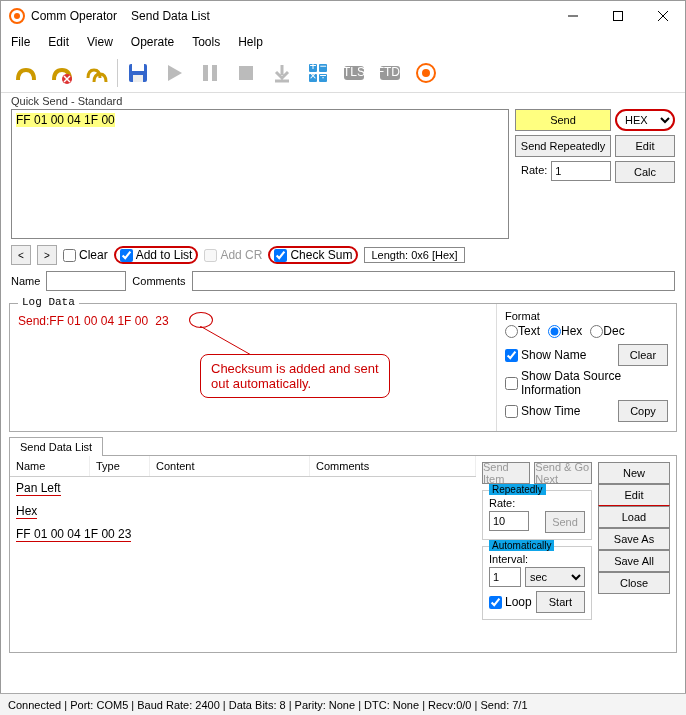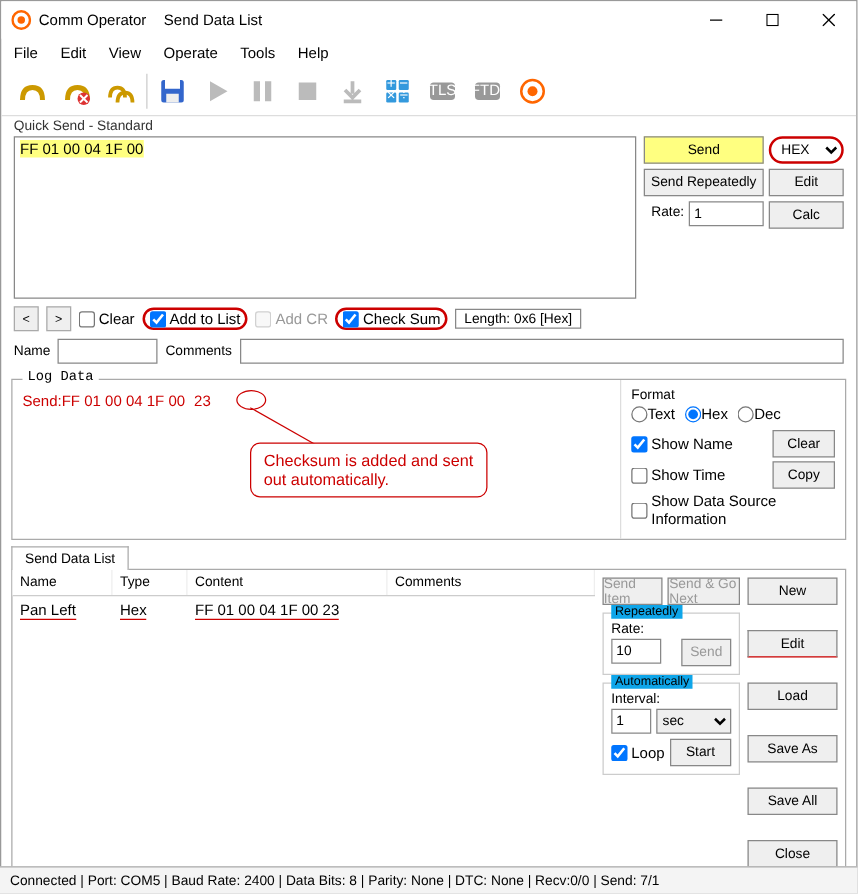--- a/index.html
+++ b/index.html
@@ -53,28 +53,28 @@
 .side-row .btn { width: 50px; }
 
 .callout { position: absolute; border: 1.5px solid #c00; border-radius: 8px; padding: 6px 10px; color: #c00; font-size: 13px; background: #fff; }
 
 .send-list-wrap { margin: 4px 8px; }
 .sl-tab { border: 1px solid #aaa; border-bottom: none; display: inline-block; padding: 3px 10px; font-size: 11px; background: #fff; position: relative; top: 1px; }
 .sl-body { border: 1px solid #aaa; display: flex; min-height: 198px; }
 .sl-table { flex: 1; }
 .sl-head { display: flex; border-bottom: 1px solid #ccc; background: #fff; }
 .sl-head div { padding: 4px 6px; font-size: 11px; border-right: 1px solid #eee; }
-.sl-row { display: flex; }
+.sl-row { display: flex; flex-direction: column; }
 .sl-row div { padding: 4px 6px; font-size: 11px; }
 .c-name { width: 80px; } .c-type { width: 60px; } .c-content { width: 160px; } .c-comm { flex: 1; }
 .redline { border-bottom: 1.5px solid #c00; display: inline-block; }
 
 .sl-side { width: 200px; padding: 6px; display: flex; gap: 6px; }
 .sl-side-l { flex: 1; }
-.sl-side-r { width: 72px; display: flex; flex-direction: column; gap: 20px; }
+.sl-side-r { width: 72px; display: flex; flex-direction: column; gap: 0; }
 .sl-side-r .btn { width: 100%; }
 .grp { border: 1px solid #ccc; padding: 6px; margin-bottom: 6px; position: relative; }
 .grp-title { position: absolute; top: -7px; left: 6px; background: #0ea5e9; padding: 0 3px; font-size: 10px; }
 .num-input { width: 40px; height: 20px; border: 1px solid #888; padding: 0 3px; font-size: 11px; }
 
 .statusbar { position: absolute; bottom: 0; left: 0; right: 0; height: 22px; border-top: 1px solid #aaa; display: flex; align-items: center; padding: 0 8px; font-size: 11px; background: #f4f4f4; }
 
 .checksum-oval { position: absolute; border: 1.5px solid #c00; border-radius: 50%; width: 24px; height: 16px; }
 
 svg { display: block; }
@@ -279,30 +279,30 @@
           <label class="chk">
             <input type="checkbox" checked="" style="">
             <span>Show Name</span>
           </label>
           <div style="flex:1"></div>
           <div class="btn">Clear</div>
         </div>
       <div class="side-row">
           <label class="chk">
             <input type="checkbox" style="">
-            <span>Show Time</span>
-          </label>
-          <div style="flex:1"></div>
-          <div class="btn">Copy</div>
+            <span>Show Data Source Information</span>
+          </label>
         </div>
       <div class="side-row">
           <label class="chk">
             <input type="checkbox" style="">
-            <span>Show Data Source Information</span>
-          </label>
+            <span>Show Time</span>
+          </label>
+          <div style="flex:1"></div>
+          <div class="btn">Copy</div>
         </div>
     </div>
   </div>
 </div>
 
 <div class="send-list-wrap">
   <div class="sl-tab">Send Data List</div>
   <div class="sl-body">
     <div class="sl-table">
       <div class="sl-head">

